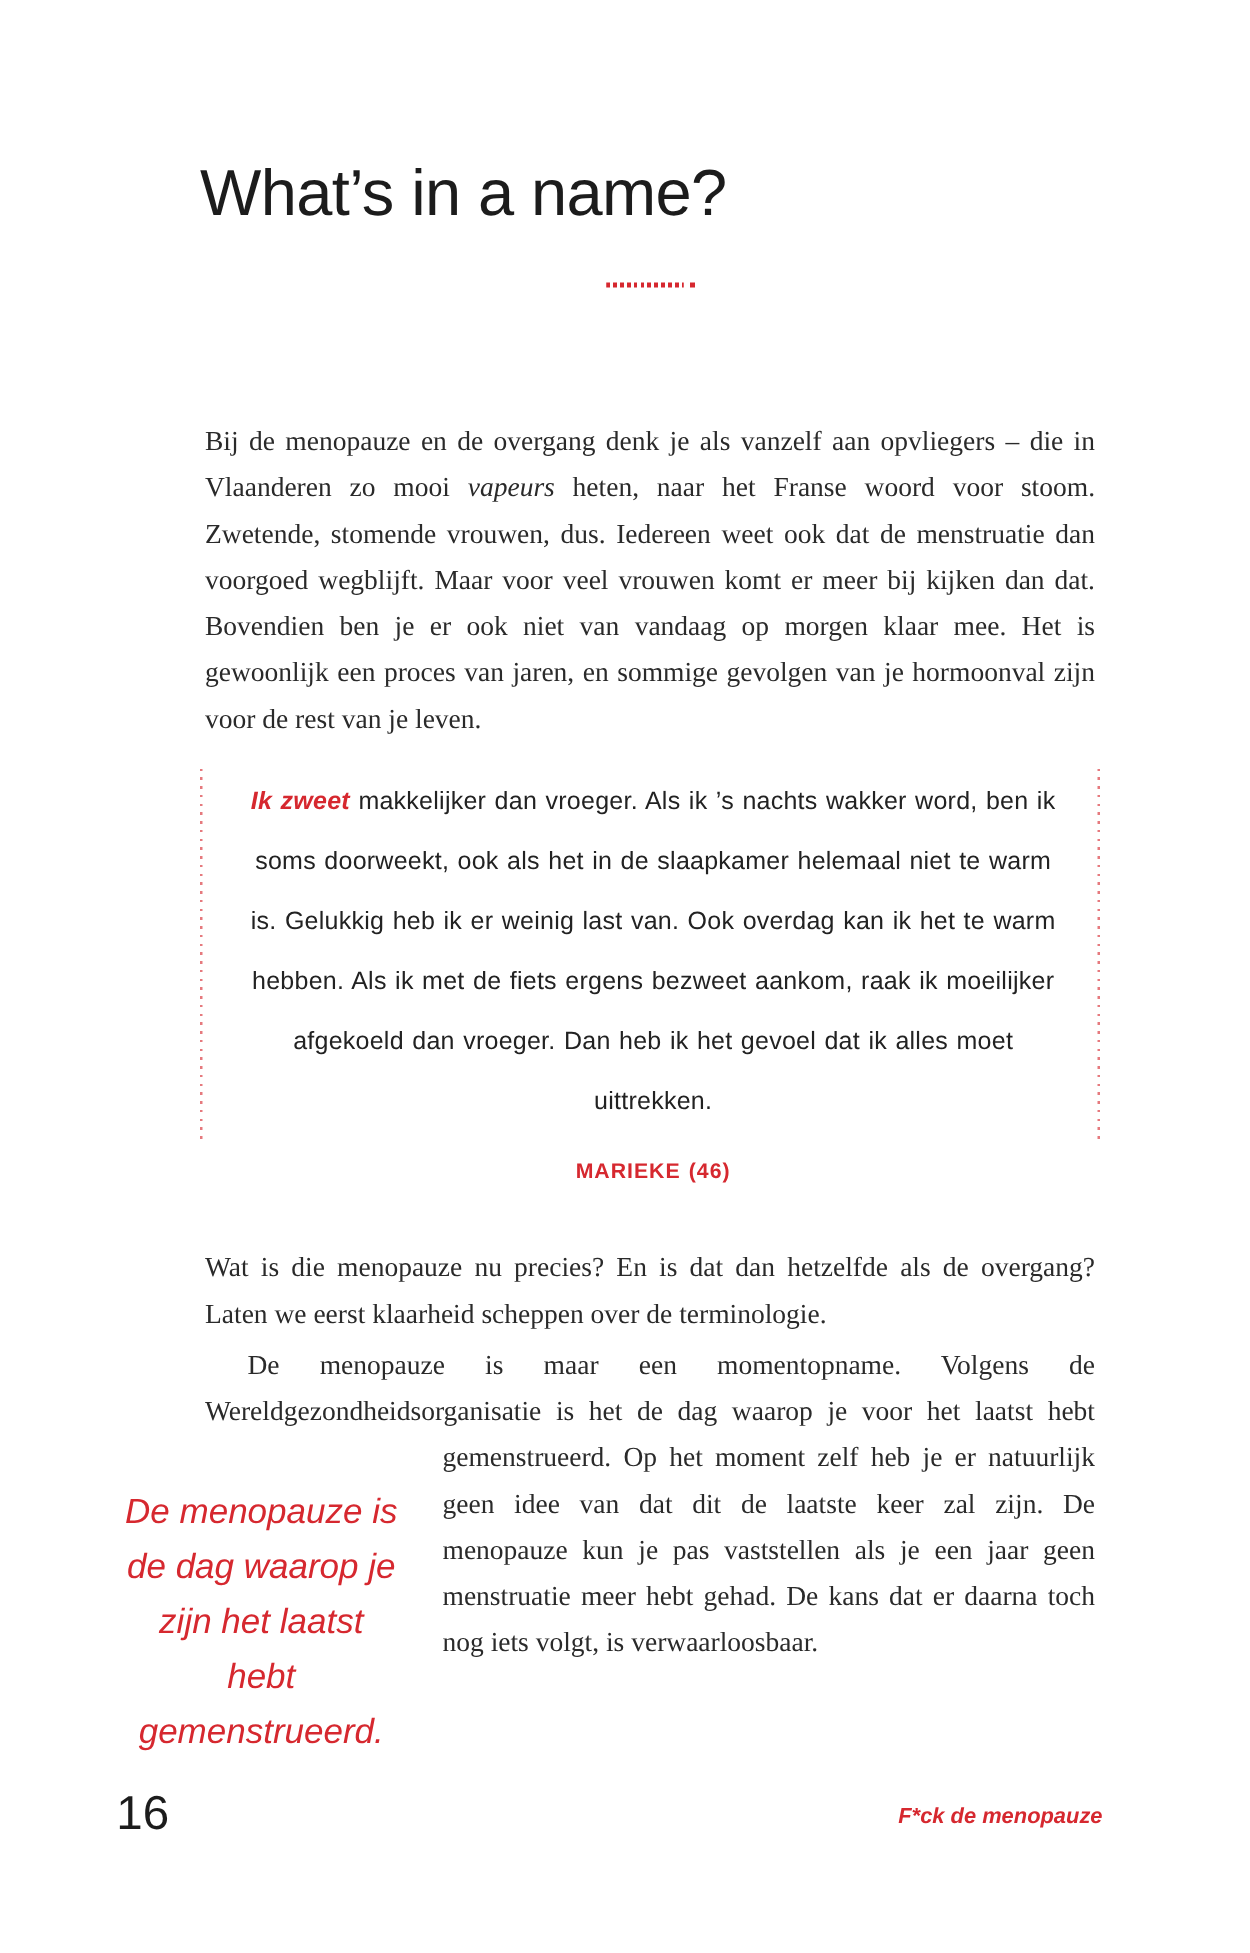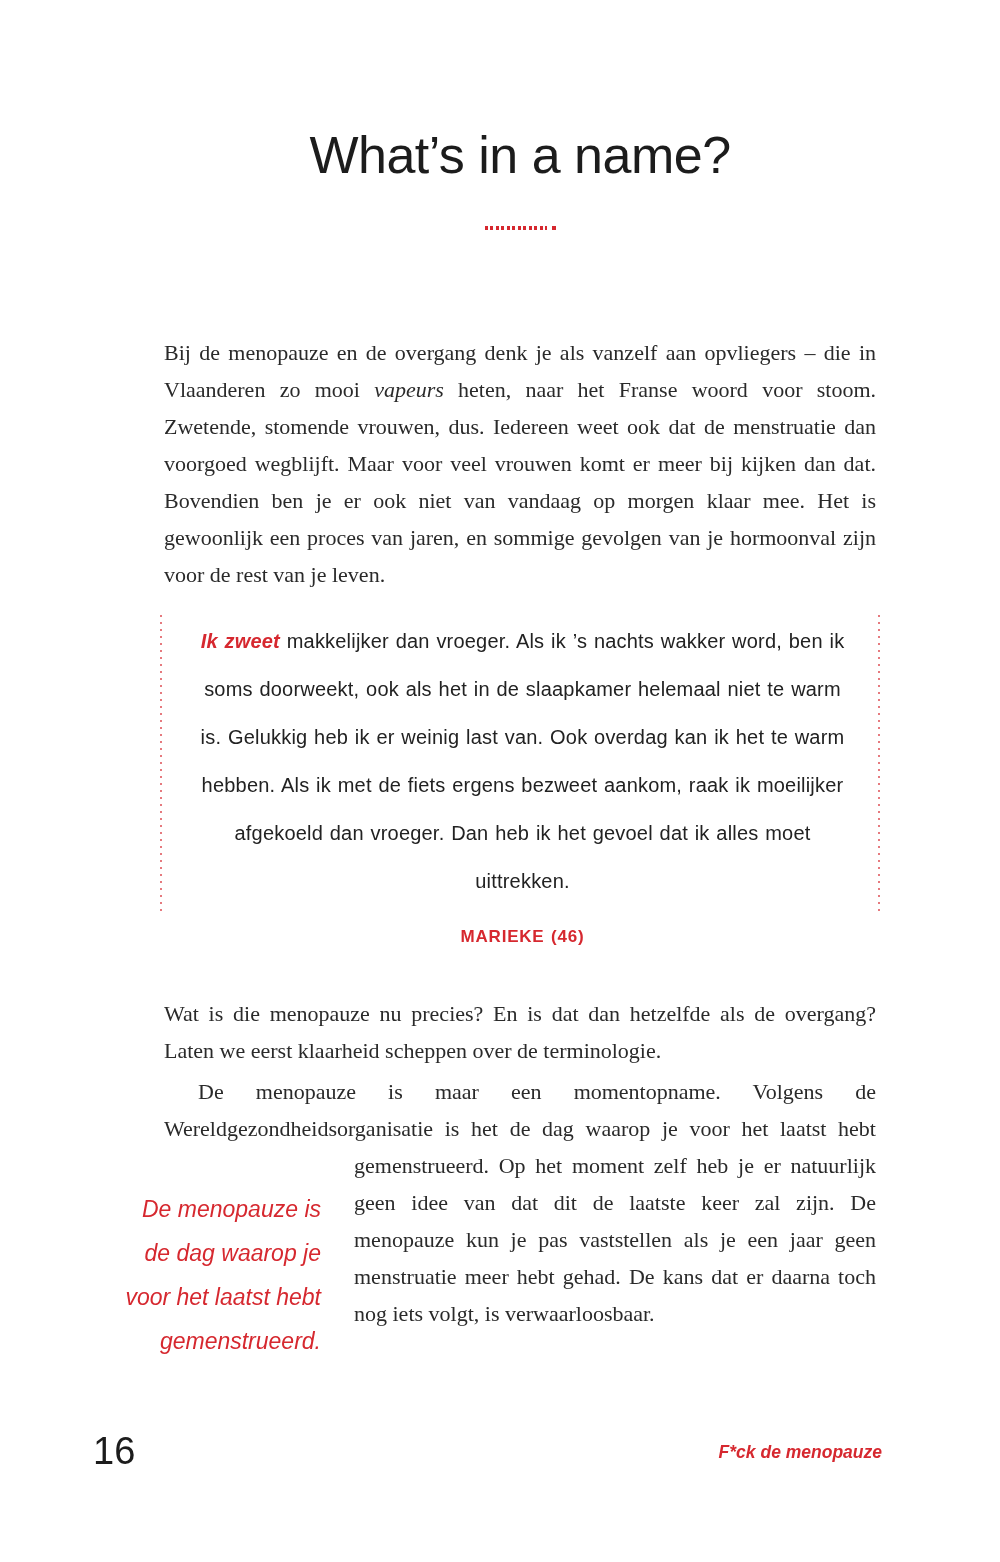--- a/index.html
+++ b/index.html
@@ -9,21 +9,21 @@
     background:#ffffff;
     font-family:"Liberation Serif",serif;
     color:#2a2a2a;
     overflow:hidden;
   }
   
   .title{
     margin:0 0 0 160px;
     padding-top:120px;
     width:720px;
-    text-align:center;
+    text-align:left;
     font-family:"Liberation Sans",sans-serif;
     font-weight:400;
     font-size:52px;
     line-height:70px;
     letter-spacing:-0.5px;
     color:#1c1c1c;
   }
   .divider{
     width:720px;margin-left:160px;margin-top:36px;
     text-align:center;line-height:0;
@@ -82,23 +82,23 @@
     display:block;float:left;
     width:224px;height:215px;
     padding:40px 33px 0 0;
     margin-left:-67px;
   }
   .pull-inner{display:block;}
   .pull-line{
     display:block;text-indent:0;
     font-family:"Liberation Sans",sans-serif;
     font-style:italic;font-weight:400;
-    font-size:23px;line-height:44px;
+    font-size:28px;line-height:44px;
     color:var(--accent,#d6282f);
-    text-align:right;
+    text-align:center;
   }
   
   .pagenum{
     position:absolute;left:93px;top:1430px;
     font-family:"Liberation Sans",sans-serif;
     font-size:38px;font-weight:400;color:#1c1c1c;
   }
   .brand{
     position:absolute;right:118px;top:1442px;
     font-family:Liberation Sans, sans-serif;
@@ -125,21 +125,21 @@
       <div class="quote-text"><span class="run-lead">Ik zweet</span><span> makkelijker dan vroeger. Als ik ’s nachts wakker word, ben ik soms doorweekt, ook als het in de slaapkamer helemaal niet te warm is. Gelukkig heb ik er weinig last van. Ook overdag kan ik het te warm hebben. Als ik met de fiets ergens bezweet aankom, raak ik moeilijker afgekoeld dan vroeger. Dan heb ik het gevoel dat ik alles moet uittrekken.</span></div>
       <figcaption class="attribution">MARIEKE (46)</figcaption>
     </figure>
 
     <p class="body-par"><span>Wat is die menopauze nu precies? En is dat dan hetzelfde als de overgang? Laten we eerst klaarheid scheppen over de terminologie.</span></p>
 
     <p class="body-par indent"><span class="seg"><span>De menopauze is maar een momentopname. Volgens de Wereldgezondheidsorganisatie is het de dag waarop je voor het laatst hebt </span></span><span class="pull">
           <span class="pull-inner">
             <span class="pull-line">De menopauze is</span>
             <span class="pull-line">de dag waarop je</span>
-            <span class="pull-line">voor het laatst hebt</span>
+            <span class="pull-line">zijn het laatst hebt</span>
             <span class="pull-line">gemenstrueerd.</span>
           </span>
         </span><span class="seg"><span>gemenstrueerd. Op het moment zelf heb je er natuurlijk geen idee van dat dit de laatste keer zal zijn. De menopauze kun je pas vaststellen als je een jaar geen menstruatie meer hebt gehad. De kans dat er daarna toch nog iets volgt, is verwaarloosbaar.</span></span></p>
 
 
   </section>
 
   <footer>
     <span class="pagenum">16</span>
     <span class="brand">F*ck de menopauze</span>

